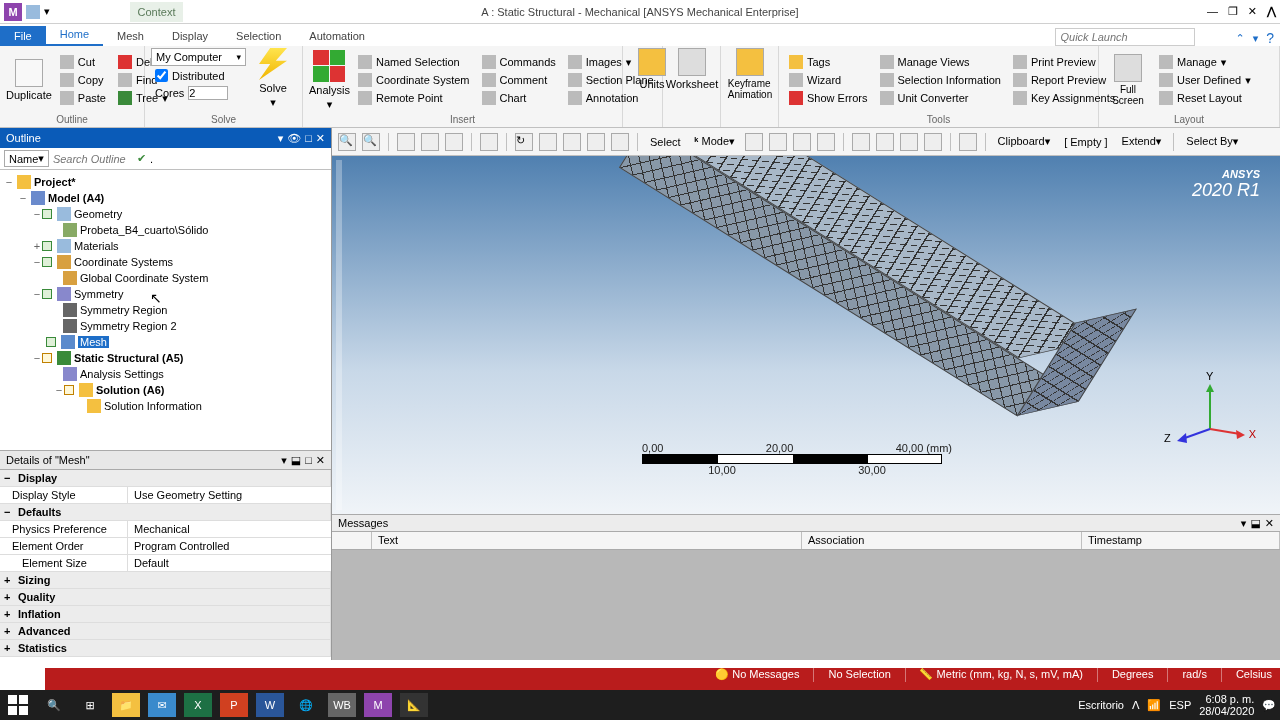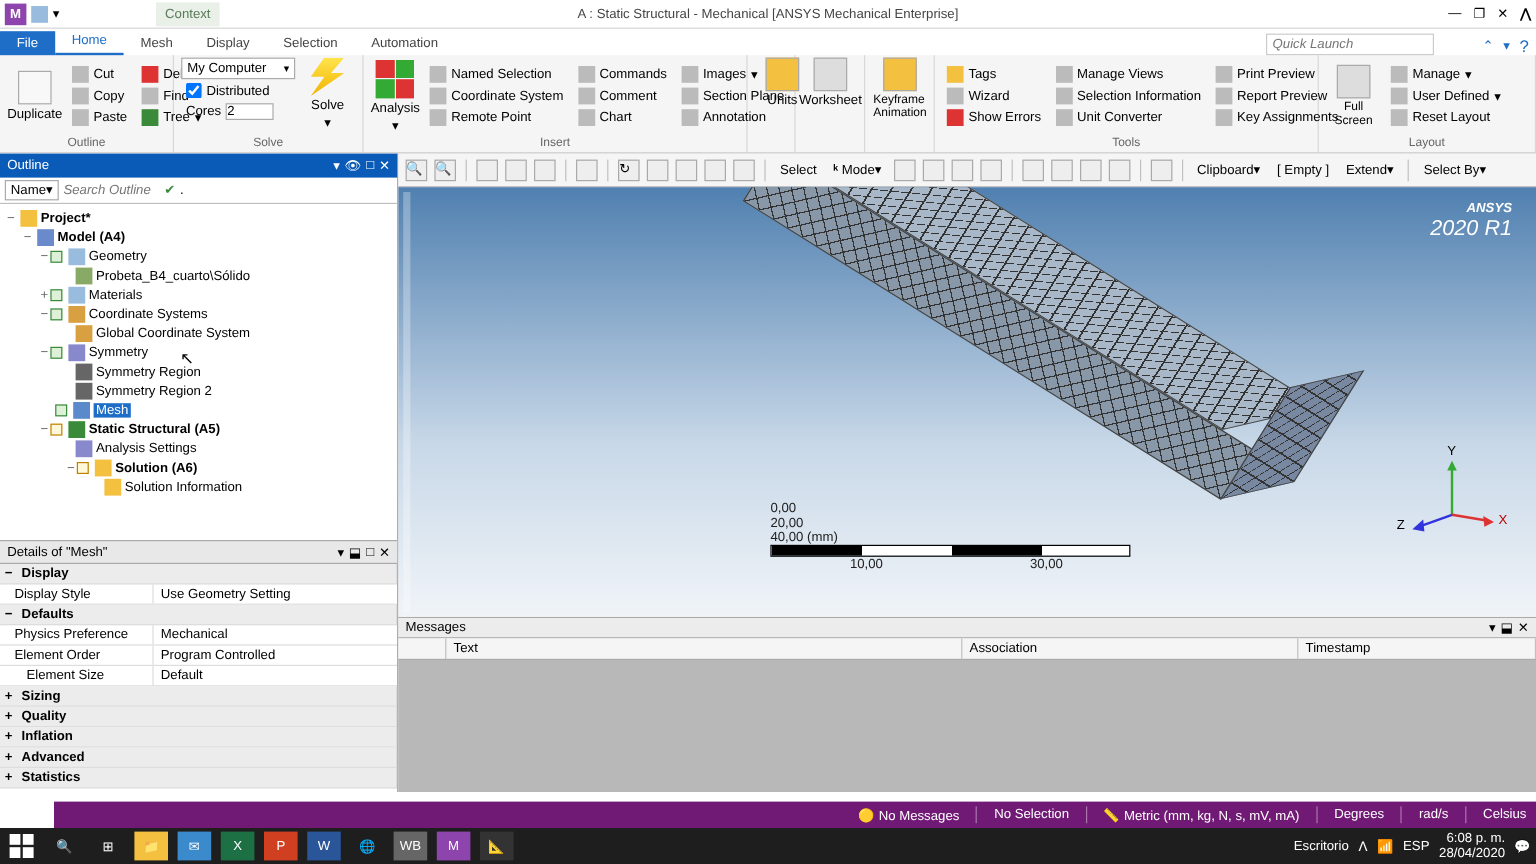--- a/index.html
+++ b/index.html
@@ -65,35 +65,35 @@
 .vtoolbar { height: 28px; background: #f5f5f5; border-bottom: 1px solid #c0c0c0; display: flex; align-items: center; padding: 0 6px; gap: 6px; }
 .vtoolbar .sep { width: 1px; height: 18px; background: #c0c0c0; margin: 0 2px; }
 .vtoolbar .tb { width: 18px; height: 18px; border: 1px solid #aaa; background: #eee; cursor: pointer; }
 .vtoolbar .tlabel { padding: 0 4px; }
 .canvas { flex: 1; background: linear-gradient(#5080b0 0%, #c8d8e8 60%, #f0f4f8 100%); position: relative; overflow: hidden; }
 .ansys-logo { position: absolute; right: 20px; top: 12px; color: #fff; font-weight: bold; font-size: 28px; text-align: right; font-style: italic; }
 .ansys-logo .yr { font-size: 18px; font-weight: normal; margin-left: 30px; }
 .triad { position: absolute; right: 30px; bottom: 60px; width: 80px; height: 80px; }
 .scale-bar { position: absolute; left: 310px; bottom: 38px; color: #222; font-size: 10px; }
 .scale-bar .bar { width: 300px; height: 10px; background: repeating-linear-gradient(90deg,#000 0 75px,#fff 75px 150px); border: 1px solid #000; }
-.scale-bar .ticks { display: flex; justify-content: space-between; width: 310px; flex-direction: column; }
+.scale-bar .ticks { display: flex; justify-content: space-between; width: 310px; }
 .scale-bar .ticks2 { display: flex; justify-content: space-around; width: 300px; margin-left: 5px; }
 .mesh-beam { position: absolute; left: 230px; top: 20px; width: 470px; height: 300px; transform: rotate(32deg); }
 .mesh-beam .face { position: absolute; background: #a8b8c8; border: 1px solid #444; background-image: repeating-linear-gradient(45deg,#333 0 1px,transparent 1px 10px), repeating-linear-gradient(-45deg,#333 0 1px,transparent 1px 10px); }
 .mesh-beam .top { width: 470px; height: 60px; top: 0; transform: skewX(-45deg); }
 .mesh-beam .side { width: 470px; height: 50px; top: 60px; background-color: #8898a8; }
 .mesh-beam .end { width: 45px; height: 110px; right: -44px; top: 0; transform: skewY(-45deg); transform-origin: top left; background-color: #7888a0; }
 
 .messages-hdr { height: 18px; background: #ececec; border-top: 1px solid #aaa; border-bottom: 1px solid #aaa; display: flex; align-items: center; padding: 0 6px; }
 .messages-hdr .controls { margin-left: auto; display: flex; gap: 4px; }
 .messages-cols { height: 18px; display: flex; border-bottom: 1px solid #aaa; background: #f5f5f5; }
 .messages-cols > div { padding: 2px 6px; border-right: 1px solid #c0c0c0; }
 .messages-body { flex: 0 0 auto; height: 110px; background: #b8b8b8; }
 
-.statusbar { position: absolute; bottom: 30px; left: 0; right: 0; height: 22px; background: #701a75; color: #fff; display: flex; align-items: center; padding: 0 8px; gap: 14px; font-size: 11px; margin-left: 45px; }
+.statusbar { position: absolute; bottom: 30px; left: 0; right: 0; height: 22px; background: #b91c1c; color: #fff; display: flex; padding: 0 8px; gap: 14px; font-size: 11px; margin-left: 45px; }
 .statusbar > span { white-space: nowrap; }
 .statusbar .sep2 { width: 1px; height: 14px; background: rgba(255,255,255,.4); }
 
 .taskbar { position: absolute; bottom: 0; left: 0; right: 0; height: 30px; background: #1e1e1e; display: flex; align-items: center; padding: 0 4px; gap: 8px; }
 .taskbar .tb-ico { width: 28px; height: 24px; display: flex; align-items: center; justify-content: center; color: #fff; cursor: pointer; }
 .taskbar .tray { margin-left: auto; display: flex; align-items: center; gap: 8px; color: #fff; font-size: 10px; }
 .win-start { width: 20px; height: 20px; display: grid; grid-template: 1fr 1fr/1fr 1fr; gap: 2px; }
 .win-start span { background: #fff; }
 </style>
 </head>

